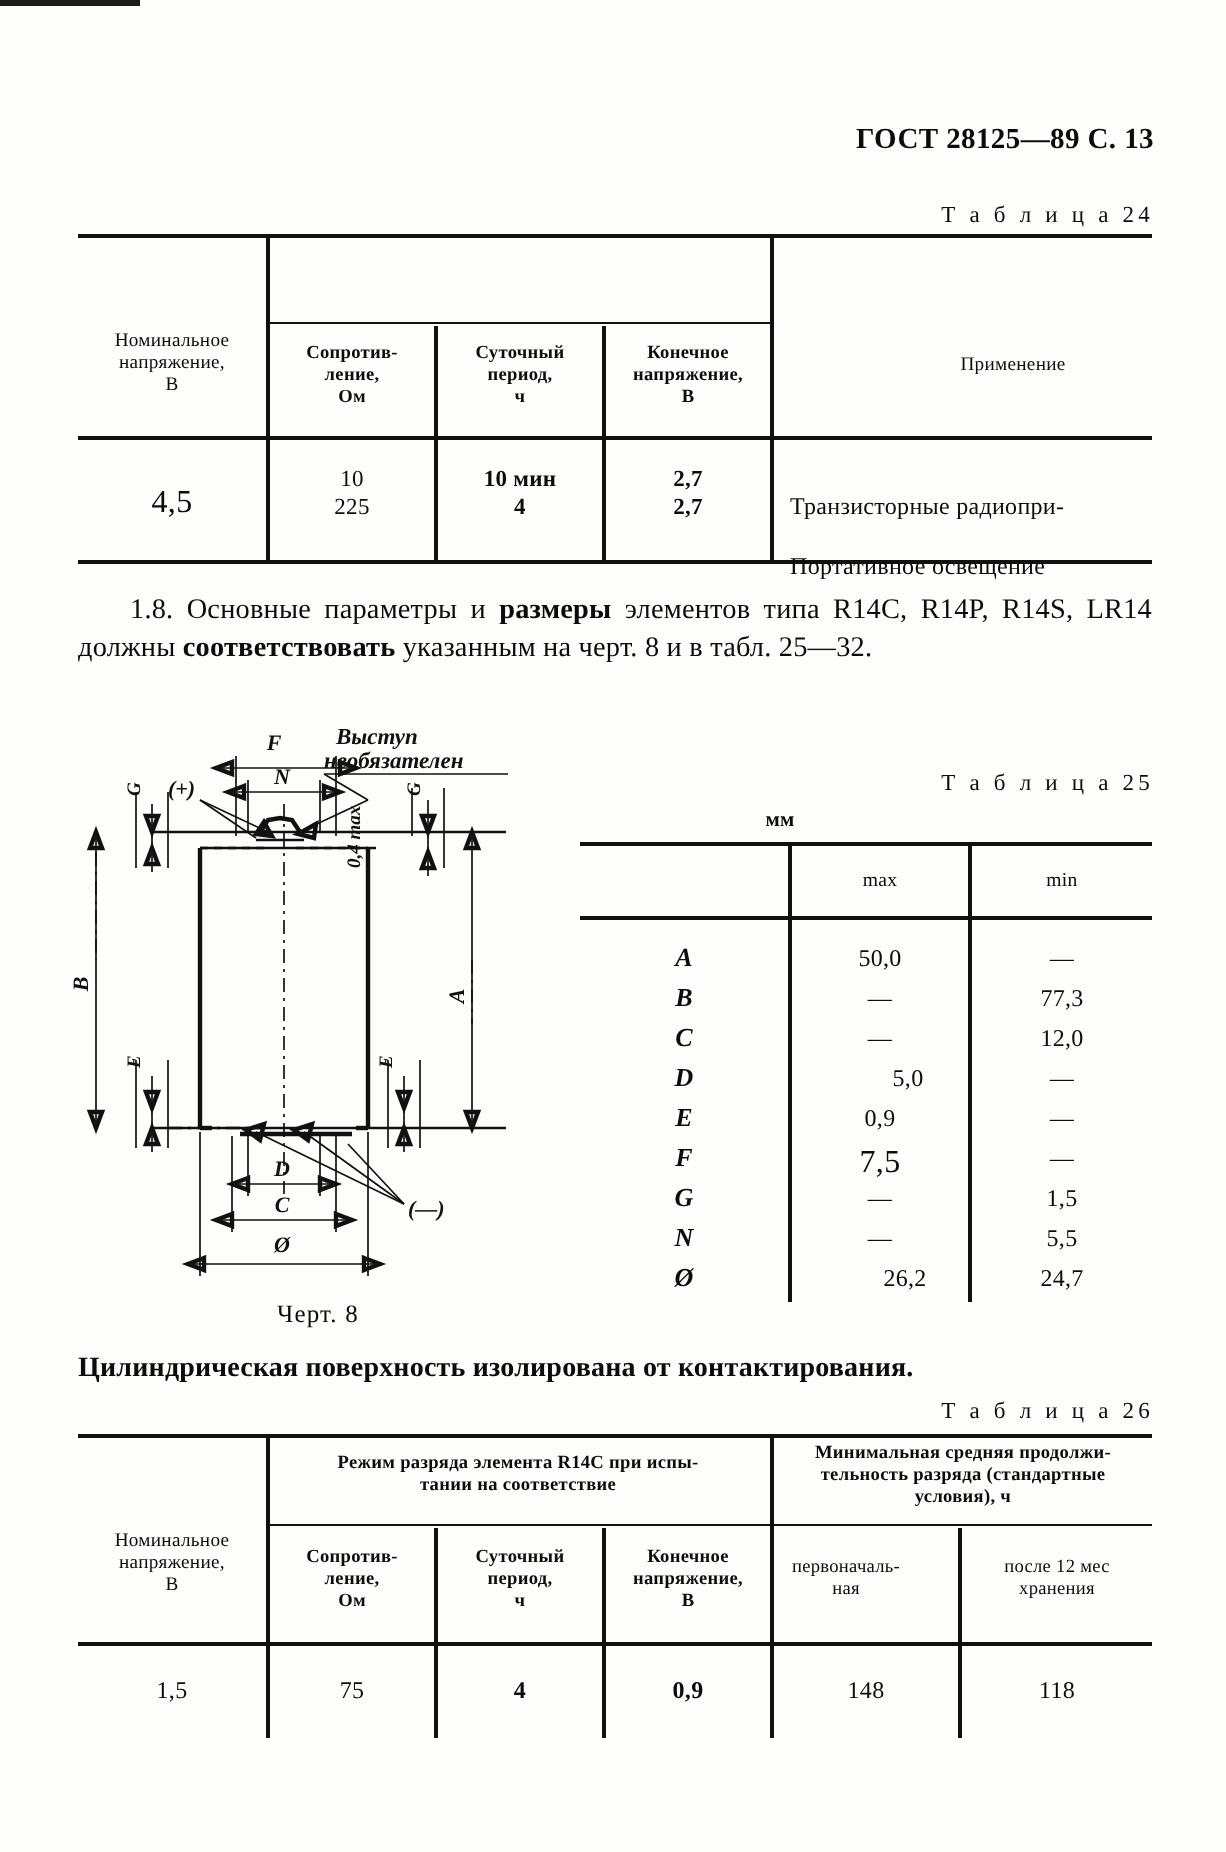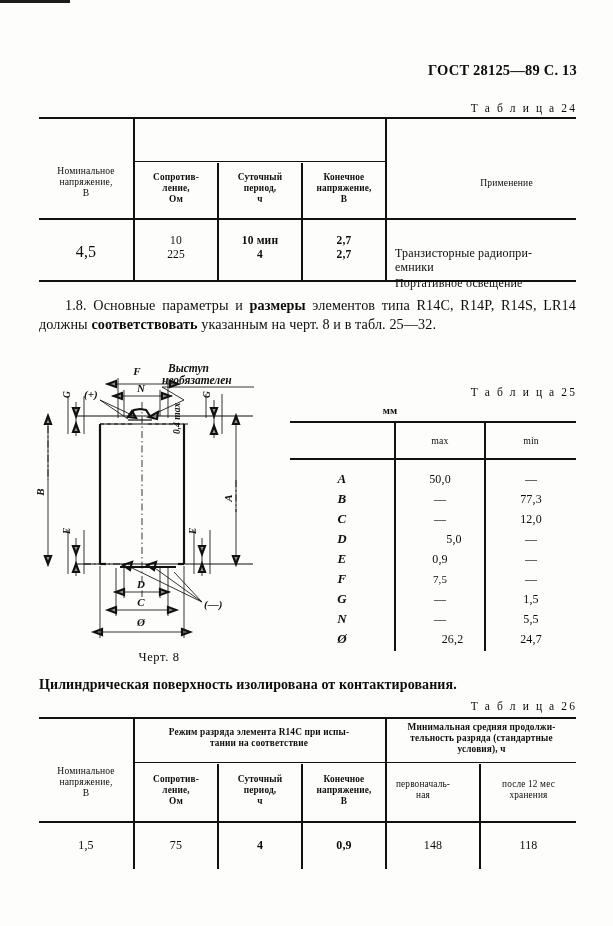--- a/index.html
+++ b/index.html
@@ -194,21 +194,20 @@
     <div class="cellText" style="left:96px; top:131px; width:82px; font-size:11.5px;">225</div>
 
     <div class="cellText b" style="left:180px; top:117px; width:82px; font-size:11.5px;">10 мин</div>
     <div class="cellText b" style="left:180px; top:131px; width:82px; font-size:11.5px;">4</div>
 
     <div class="cellText b" style="left:264px; top:117px; width:82px; font-size:11.5px;">2,7</div>
     <div class="cellText b" style="left:264px; top:131px; width:82px; font-size:11.5px;">2,7</div>
 
     <div class="cellText" style="left:356px; top:116px; width:181px; text-align:left; font-size:12px;margin-top:44px;">Портативное  освещение</div>
     <div class="cellText" style="left:356px; top:130px; width:181px; text-align:left; font-size:12px;">Транзисторные  радиопри-</div>
-    <div class="cellText" style="left:356px; top:144px; width:181px; text-align:left; font-size:12px;">емники</div>
   </div>
 
   <div class="para" style="left:39px; top:296px; width:537px;">
     <span>1.8. Основные параметры и </span><b>размеры</b><span>  элементов типа  R14C, R14P, R14S, LR14 должны </span><b>соответствовать</b><span>  указанным на черт. 8 и в табл. 25—32.</span>
   </div>
 
   <div class="figure-wrap">
     <svg width="262" height="300" viewBox="0 0 262 300">
 
       <line class="lnm" x1="48" y1="54" x2="225" y2="54"></line>
@@ -366,21 +365,21 @@
       <div class="cellText" style="left:106px; top:128px; width:68px; font-size:12px;margin-left:24px;">5,0</div>
       <div class="cellText" style="left:196px; top:128px; width:90px; font-size:12px;">—</div>
     </div>
     <div>
       <div class="cellText b" style="left:0; top:146px; width:104px; font-size:13px; font-style:italic;">E</div>
       <div class="cellText" style="left:106px; top:148px; width:88px; font-size:12px;">0,9</div>
       <div class="cellText" style="left:196px; top:148px; width:90px; font-size:12px;">—</div>
     </div>
     <div>
       <div class="cellText b" style="left:0; top:166px; width:104px; font-size:13px; font-style:italic;">F</div>
-      <div class="cellText" style="left:106px; top:168px; width:88px; font-size:11px;">7,5</div>
+      <div class="cellText" style="left:106px; top:168px; width:88px; font-size:16px;">7,5</div>
       <div class="cellText" style="left:196px; top:168px; width:90px; font-size:12px;">—</div>
     </div>
     <div>
       <div class="cellText b" style="left:0; top:186px; width:104px; font-size:13px; font-style:italic;">G</div>
       <div class="cellText" style="left:106px; top:188px; width:88px; font-size:12px;">—</div>
       <div class="cellText" style="left:196px; top:188px; width:90px; font-size:12px;">1,5</div>
     </div>
     <div>
       <div class="cellText b" style="left:0; top:206px; width:104px; font-size:13px; font-style:italic;">N</div>
       <div class="cellText" style="left:106px; top:208px; width:88px; font-size:12px;">—</div>

